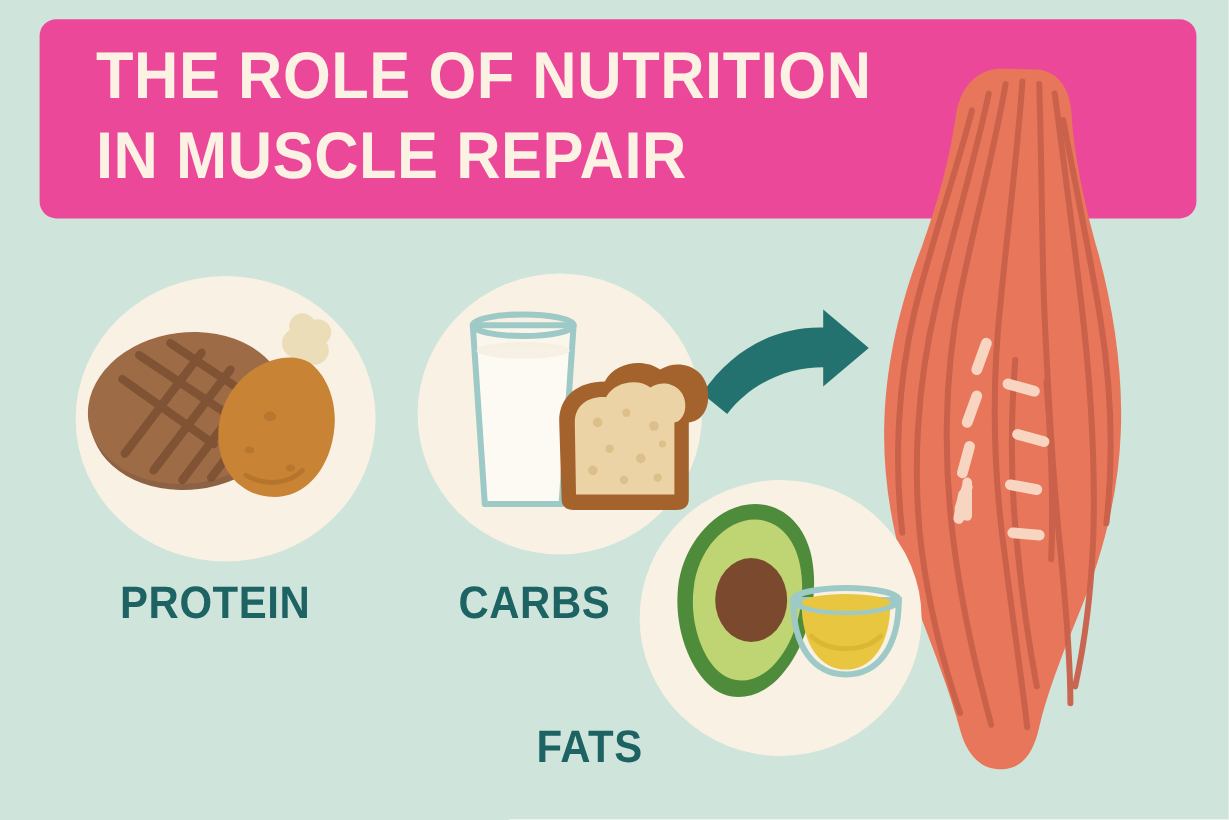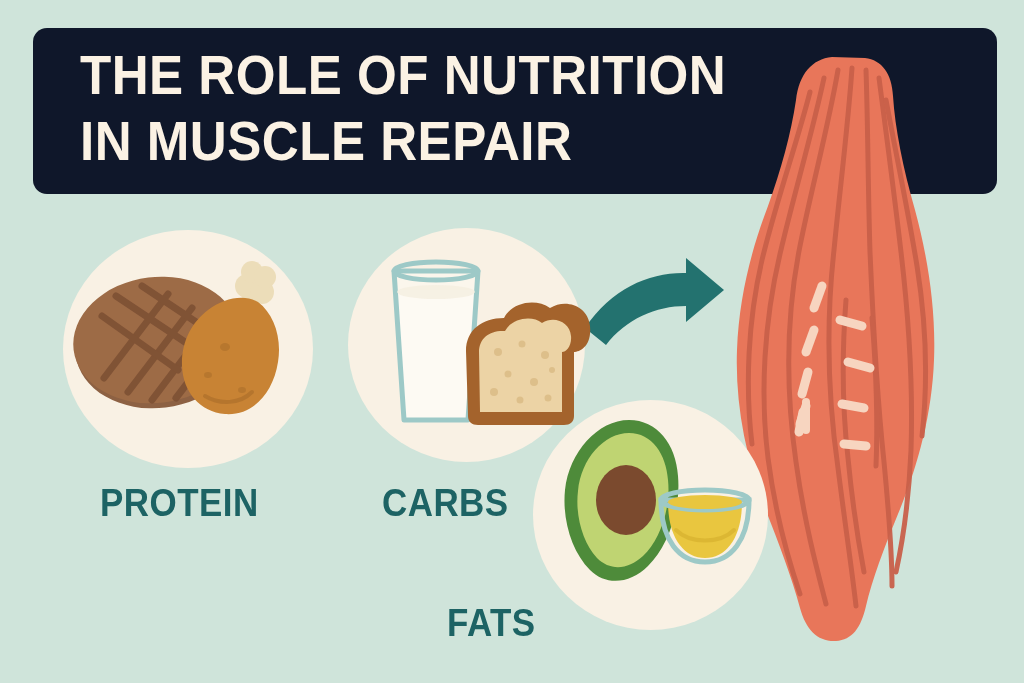--- a/index.html
+++ b/index.html
@@ -13,24 +13,24 @@
     height: 683px;
     overflow: hidden;
     background: #cfe4da;
     font-family: "Liberation Sans", sans-serif;
   }
 
   
   .title-banner {
     position: absolute;
     left: 33px;
-    top: 28px;
+    top: 16px;
     width: 964px;
     height: 166px;
-    background: #0f172a;
+    background: #ec4899;
     border-radius: 14px;
     z-index: 5;
   }
   .title-text {
     position: absolute;
     left: 47px;
     top: 14px;
     width: 760px;
     color: #fbf2e4;
     font-size: 55px;

